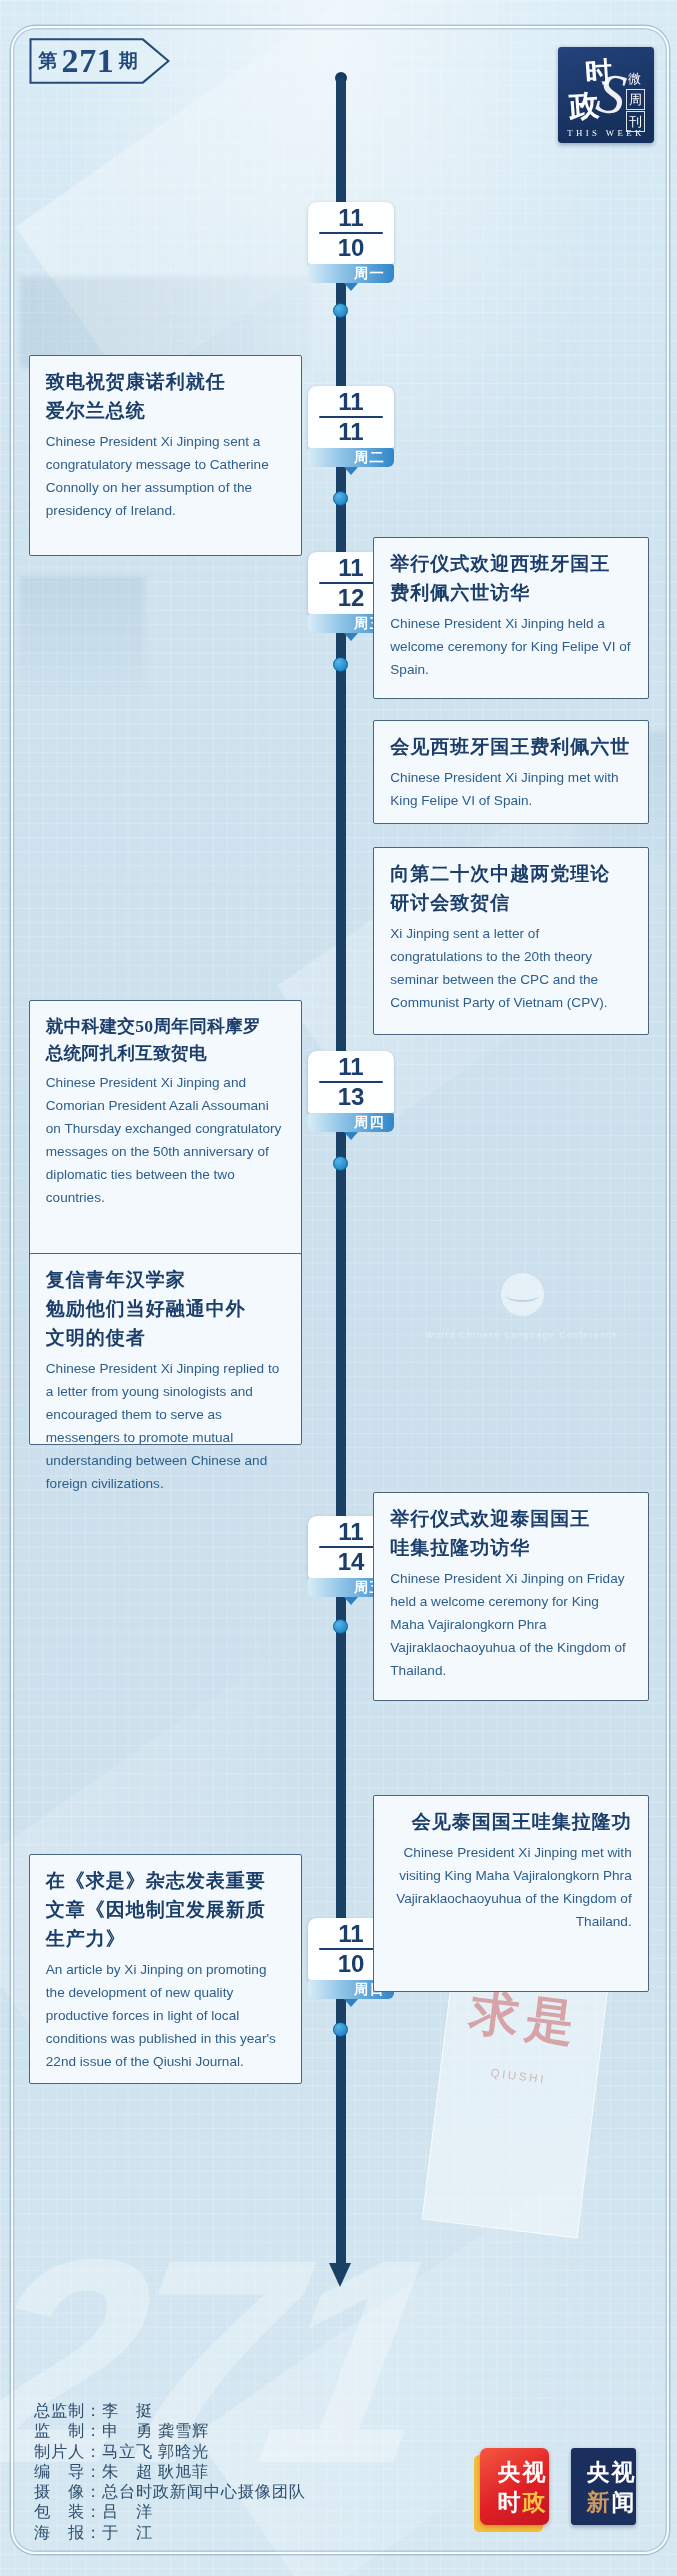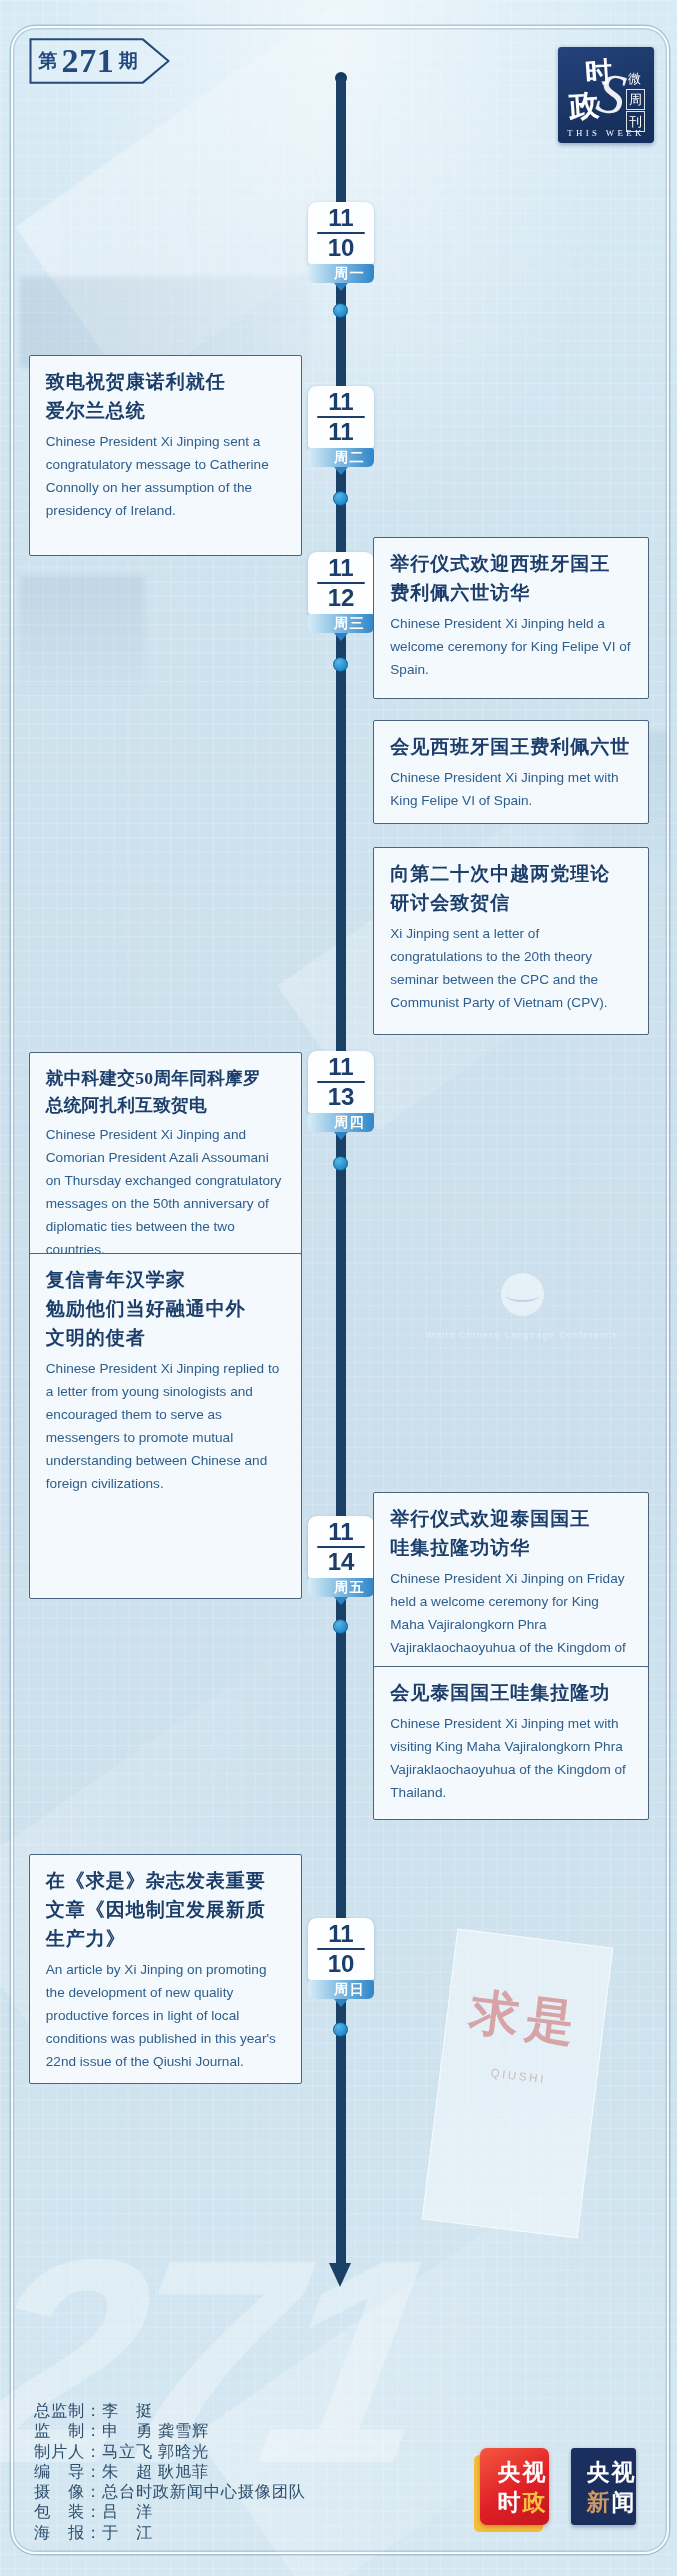--- a/index.html
+++ b/index.html
@@ -55,21 +55,21 @@
   
   .tl-topdot{position:absolute;left:335px;top:72px;width:12.2px;height:12.2px;border-radius:50%;background:#16395f;}
   .tl-line{position:absolute;left:336px;top:78px;width:9.5px;height:2186px;background:#1b4066;border-radius:4.7px 4.7px 0 0;}
   .tl-arrow{position:absolute;left:329px;top:2263px;width:0;height:0;
     border-left:11.5px solid transparent;border-right:11.5px solid transparent;border-top:24.4px solid #1b4066;}
 
   .tl-dot{position:absolute;left:333px;width:15px;height:15px;border-radius:50%;
     background:radial-gradient(circle at 35% 30%,#56b6e8,#0f76bd);border:1.4px solid #0a5d98;box-sizing:border-box;}
   .dot1{top:303px;} .dot2{top:491px;} .dot3{top:657px;} .dot4{top:1156px;} .dot5{top:1619px;} .dot6{top:2022px;}
 
-  .date-badge{position:absolute;left:308px;width:66px;text-align:center;}
+  .date-badge{position:absolute;left:308px;width:86px;text-align:center;}
   .db-white{background:#fdfeff;border-radius:8.8px 8.8px 2.7px 2.7px;height:62px;box-shadow:0 1.4px 3.4px rgba(30,70,110,.25);
     display:flex;flex-direction:column;justify-content:center;}
   .db-num{font-size:24px;font-weight:700;color:#1c3e6b;line-height:26px;}
   .db-div{height:2px;width:74%;margin:1.4px auto;background:#1c3e6b;border-radius:1.4px;}
   .db-bar{height:19px;line-height:19px;border-radius:2.7px 2.7px 6.1px 6.1px;
     background:linear-gradient(90deg,#d8ecf8,#8ec3e6 40%,#2f86c8);
     color:#fff;font-size:14.2px;font-weight:700;letter-spacing:1.4px;text-align:right;padding-right:8.8px;box-sizing:border-box;}
   .db-pointer{width:0;height:0;margin:0 auto;border-left:7.5px solid transparent;border-right:7.5px solid transparent;
     border-top:8.8px solid #2e82c3;}
   .b1{top:202px;} .b2{top:386px;} .b3{top:552px;} .b4{top:1051px;} .b5{top:1516px;} .b6{top:1918px;}
@@ -77,22 +77,22 @@
   
   .card{position:absolute;background:#f3f9fc;border:1.4px solid #4a6580;border-radius:2px;
     padding:12.2px 16.3px;box-sizing:border-box;}
   .card .t-zh{font-family:"Liberation Serif",serif;font-weight:700;color:#1c3e6b;
     font-size:19px;line-height:1.52;letter-spacing:1px;white-space:pre-line;margin:0 0 4.1px 0;}
   .card .t-zh.small{font-size:17.6px;letter-spacing:0.3px;}
   .card .t-en{color:#2d5e8e;font-size:13.6px;line-height:1.7;}
   .right-card{left:373px;width:276px;}
   .left-card{left:28.5px;width:273px;}
   .c1{top:175px;height:203px;} .c2{top:355px;height:201px;} .c3{top:537px;height:162px;}
-  .c4{top:720px;height:104px;} .c5{top:847px;height:188px;} .c6{top:1052px;height:279px;}
-  .c7{top:1253px;height:346px;} .c8{top:1492px;height:209px;} .c9{top:1666px;height:154px;}
+  .c4{top:720px;height:104px;} .c5{top:847px;height:188px;} .c6{top:1000px;height:279px;}
+  .c7{top:1253px;height:192px;} .c8{top:1492px;height:209px;} .c9{top:1795px;height:197px;text-align:right;}
   .c10{top:1854px;height:230px;}
 
   
   .wm-conf{position:absolute;left:407px;top:1273px;width:230px;text-align:center;color:rgba(255,255,255,.62);pointer-events:none;}
   .wm-conf .globe{width:43px;height:43px;border-radius:50%;background:rgba(255,255,255,.5);margin:0 auto;position:relative;}
   .wm-conf .globe::after{content:"";position:absolute;left:5.4px;top:16.3px;width:33px;height:11px;
     border-bottom:2px solid rgba(160,190,215,.6);border-radius:50%;}
   .wm-conf .t{margin-top:17.6px;font-size:23px;letter-spacing:8.8px;font-family:"Liberation Serif",serif;}
   .wm-conf .s{margin-top:13.6px;font-size:8.8px;letter-spacing:1.4px;color:rgba(255,255,255,.45);}
   .wm-qiushi{position:absolute;left:439px;top:1937px;width:155px;height:291px;

